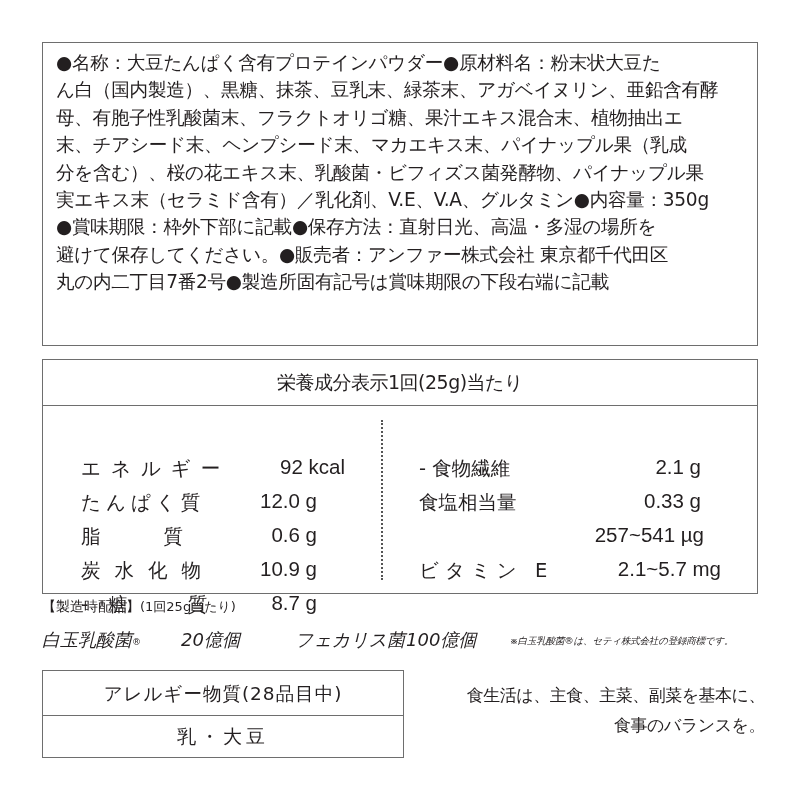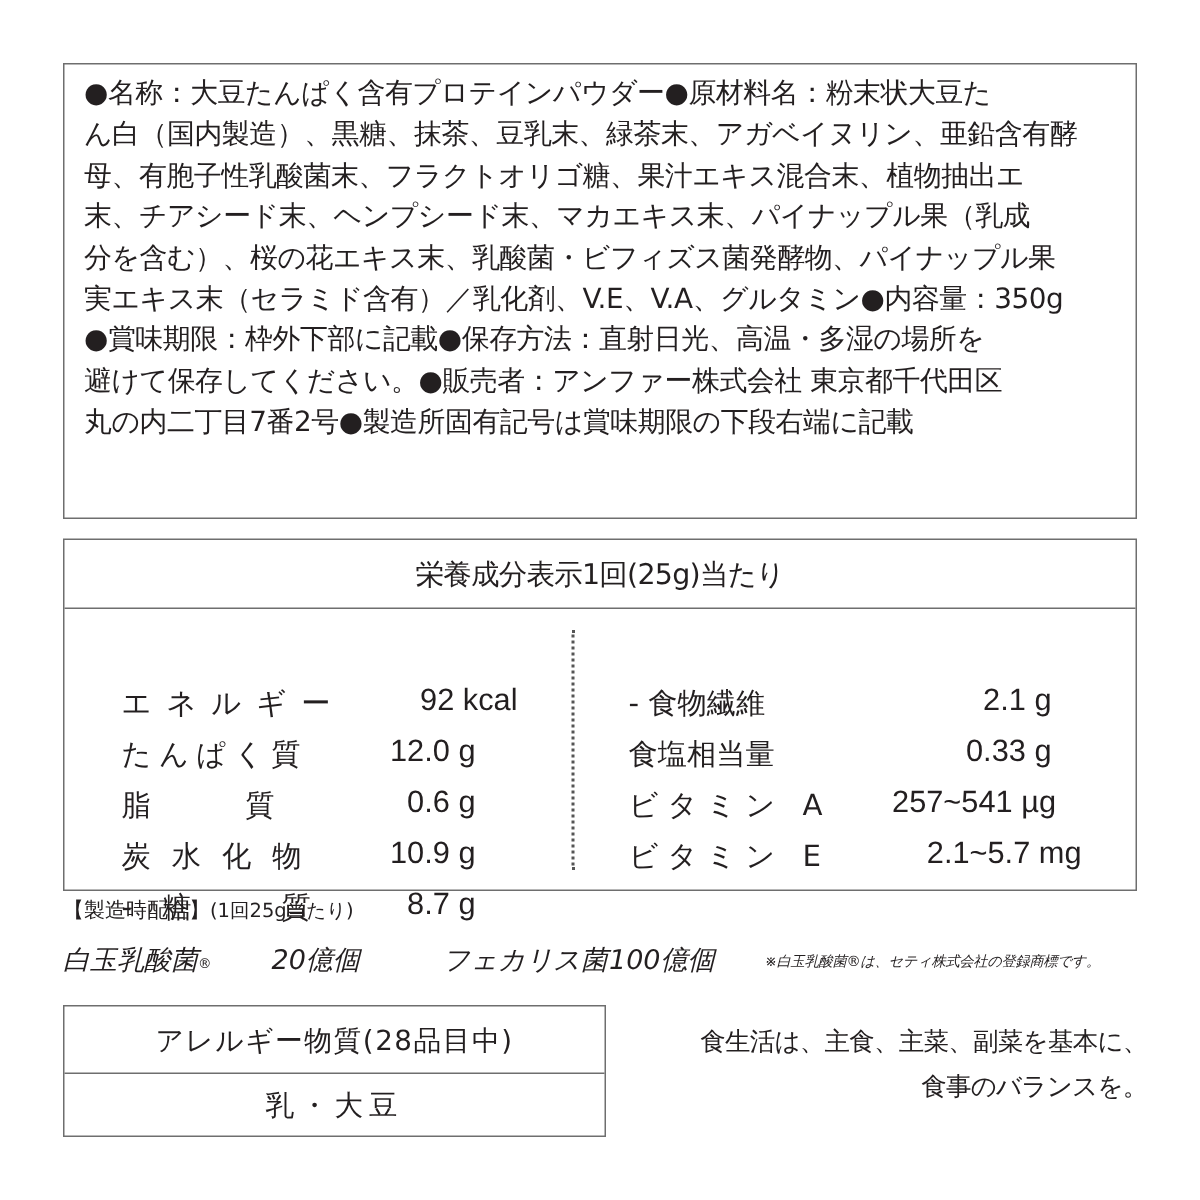--- a/index.html
+++ b/index.html
@@ -94,21 +94,20 @@
   <div id="nut-right" class="nut-col">
     <div class="nut-row">
       <span class="nut-label">- 食物繊維</span>
       <span class="nut-value" style="right:20px">2.1 g</span>
     </div>
     <div class="nut-row">
       <span class="nut-label">食塩相当量</span>
       <span class="nut-value" style="right:20px">0.33 g</span>
     </div>
     <div class="nut-row">
-      <span class="nut-label" style="letter-spacing:6px">ビタミン A</span>
       <span class="nut-value" style="right:17px">257~541 µg</span>
     </div>
     <div class="nut-row">
       <span class="nut-label" style="letter-spacing:6px">ビタミン E</span>
       <span class="nut-value" style="right:0">2.1~5.7 mg</span>
     </div>
   </div>
 </div>
 
 <div id="formulation-title">

